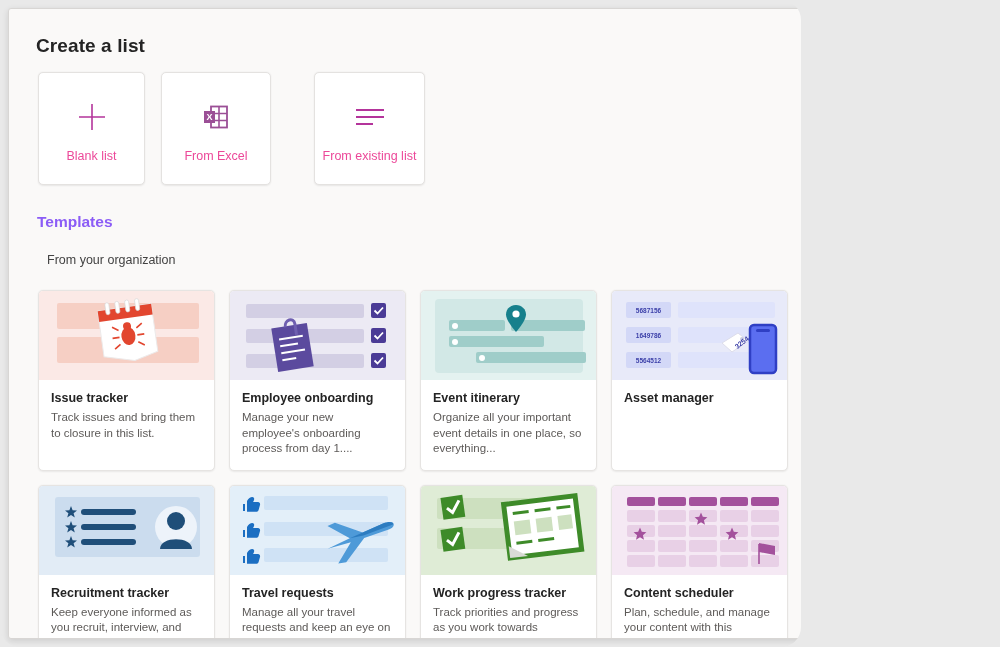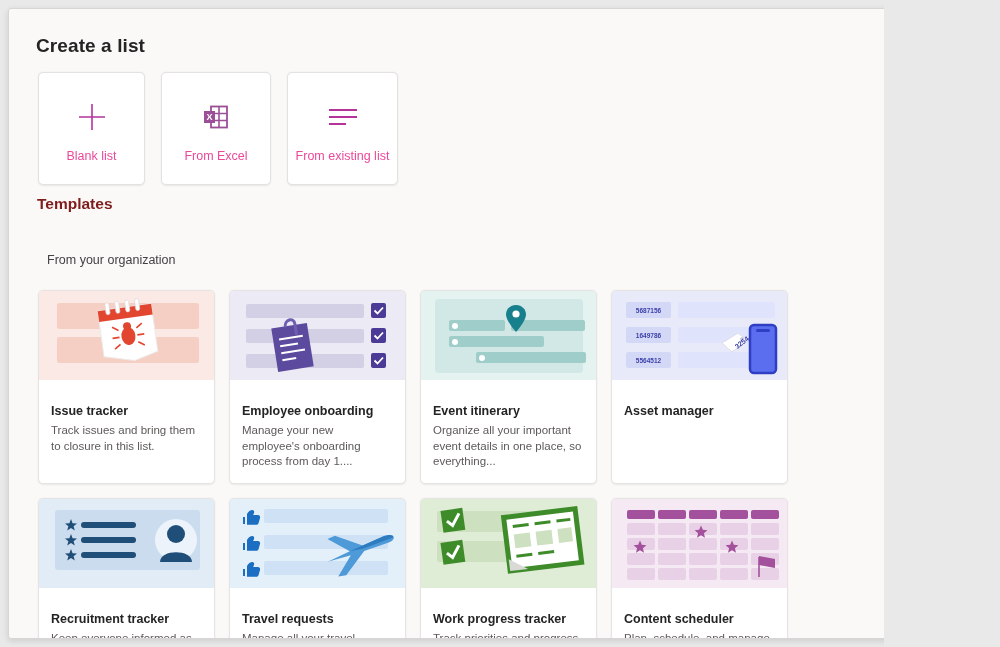--- a/index.html
+++ b/index.html
@@ -5,23 +5,24 @@
   * { box-sizing: border-box; }
   html, body {
     margin: 0; padding: 0;
     width: 1000px; height: 647px;
     background: #e9e9e9;
     font-family: "Liberation Sans", "DejaVu Sans", sans-serif;
     -webkit-font-smoothing: antialiased;
   }
   .page {
     position: relative;
-    width: 884px; height: 647px;
+    width: 801px; height: 647px;
     background: #e9e9e9;
     overflow: hidden;
+    border-radius: 20px;
   }
   .dialog {
     position: absolute;
     left: 8px; top: 8px;
     width: 984px; height: 631px;
     background: #faf9f8;
     border: 1px solid #d8d6d4;
     border-radius: 3px;
     box-shadow: 0 2px 6px rgba(0,0,0,0.12);
     overflow: hidden;
@@ -59,37 +60,37 @@
     border: 1px solid #e4e2e0;
     border-radius: 5px;
     display: flex;
     flex-direction: column;
     align-items: center;
     justify-content: center;
     cursor: pointer;
     box-shadow: 0 0.6px 1.8px rgba(0,0,0,0.08);
   }
   .action-card.wide { width: 110px; }
-  .action-card.xwide { width: 111px; }
+  .action-card.xwide { width: 111px; margin-left: 27px; }
   .action-icon {
     height: 44px;
     display: flex; align-items: center; justify-content: center;
     margin-bottom: 10px;
   }
   .action-label {
     font-size: 12.5px;
     color: #ec4899;
     font-weight: 400;
   }
 
   
   .tpl-heading {
     position: absolute;
-    left: 28px; top: 186px;
-    font-size: 15.5px; font-weight: 600; color: #7f1d1d;
+    left: 28px; top: 204px;
+    font-size: 15.5px; font-weight: 600; color: #8b5cf6;
   }
   .tabs {
     position: absolute;
     left: 29px; top: 240px;
     display: flex; gap: 0px;
   }
   .tab {
     padding: 4px 9px 8px 9px;
     font-size: 12.5px;
     color: #424242;
@@ -124,21 +125,21 @@
     overflow: hidden;
     cursor: pointer;
     box-shadow: 0 0.6px 1.8px rgba(0,0,0,0.07);
     display: flex; flex-direction: column;
   }
   .thumb {
     height: 89px;
     position: relative;
     overflow: hidden;
   }
-  .tpl-body { padding: 24px 12px 13px 12px; }
+  .tpl-body { padding: 11px 12px 13px 12px; }
   .tpl-title {
     font-size: 12.5px; font-weight: 600; color: #242424;
     margin-bottom: 5px;
   }
   .tpl-desc {
     font-size: 11.5px; color: #5d5a58; line-height: 1.35;
   }
 
   .thumb-inner { position: absolute; inset: 0; }
   .bar { position: absolute; border-radius: 2px; }

